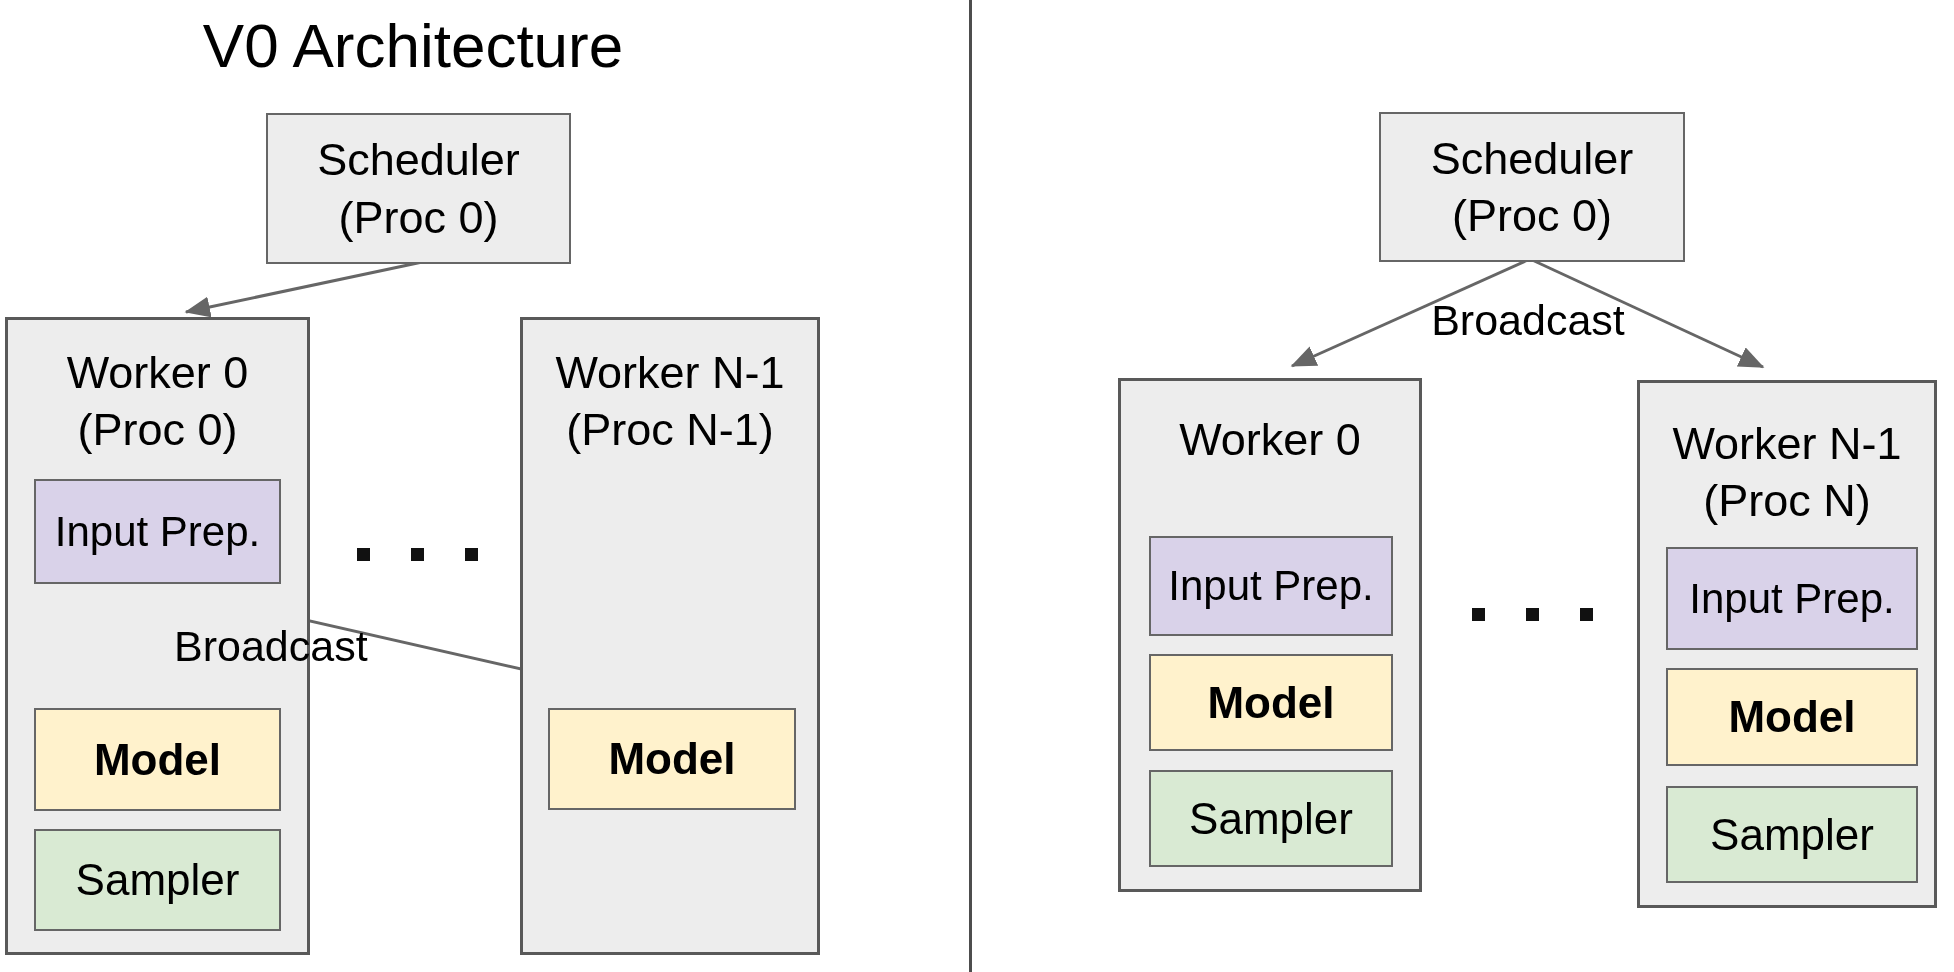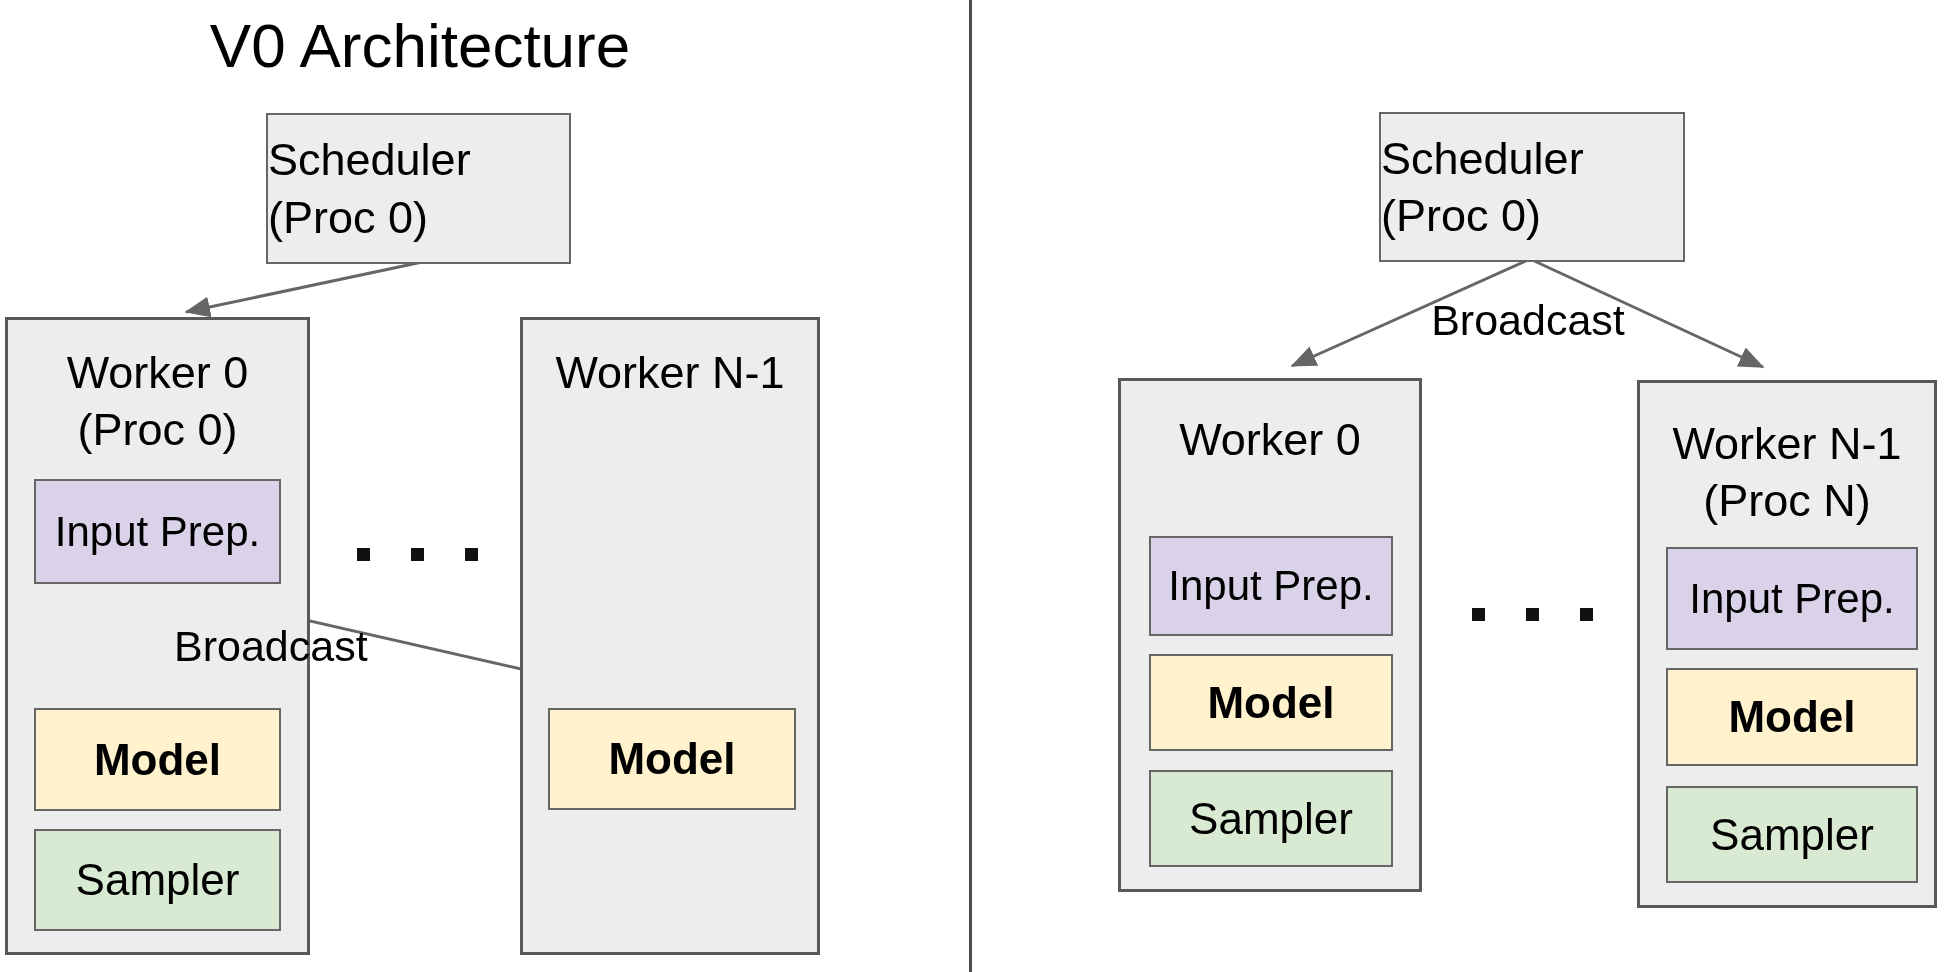--- a/index.html
+++ b/index.html
@@ -26,21 +26,21 @@
   .panel-title{
     position:absolute;
     font-size:62px;
     line-height:1.1;
     text-align:center;
     white-space:nowrap;
   }
   .sched{
     position:absolute;
     display:flex;flex-direction:column;
-    align-items:flex-start;justify-content:center;
+    align-items:center;justify-content:center;
     background:var(--box-fill);
     border:2px solid var(--box-border);
     font-size:45px;line-height:1.27;
     text-align:center;
   }
   .worker{
     position:absolute;
     background:var(--box-fill);
     border:3px solid var(--worker-border);
     box-sizing:border-box;
@@ -102,21 +102,21 @@
         <path d="M0,0 L8.5,3.5 L0,7 Z"></path>
       </marker>
     </defs>
     <line x1="427" y1="261" x2="186" y2="312" marker-end="url(#arrowhead)"></line>
     <line x1="157" y1="584" x2="157" y2="699" marker-end="url(#arrowhead)"></line>
     <line x1="152" y1="585" x2="662" y2="701" marker-end="url(#arrowhead)"></line>
     <line x1="1530" y1="259" x2="1292" y2="366" marker-end="url(#arrowhead)"></line>
     <line x1="1530" y1="259" x2="1763" y2="367" marker-end="url(#arrowhead)"></line>
   </svg>
 
-  <div class="panel-title" style="left:70px;top:12px;width:700px;">V0 Architecture</div>
+  <div class="panel-title" style="left:63px;top:12px;width:700px;">V0 Architecture</div>
 
   <div class="sched" style="left:266px;top:113px;width:301px;height:147px;">
     <div>Scheduler</div>
     <div>(Proc 0)</div>
   </div>
 
   <div class="worker" style="left:5px;top:317px;width:305px;height:638px;">
     <div class="worker-label">
       <div>Worker 0</div>
       <div>(Proc 0)</div>
@@ -136,20 +136,21 @@
 
   <div class="dots" style="left:357px;top:548px;">
     <span class="dot"></span>
     <span class="dot"></span>
     <span class="dot"></span>
   </div>
 
   <div class="worker" style="left:520px;top:317px;width:300px;height:638px;">
     <div class="worker-label">
       <div>Worker N-1</div>
+      <div>(Proc N-1)</div>
     </div>
     <div class="component model" style="left:25px;top:388px;width:248px;height:102px;">
       <span>Model</span>
     </div>
   </div>
 
   <div class="divider" style="left:969px;"></div>
 
 
   <div class="sched" style="left:1379px;top:112px;width:302px;height:146px;">

